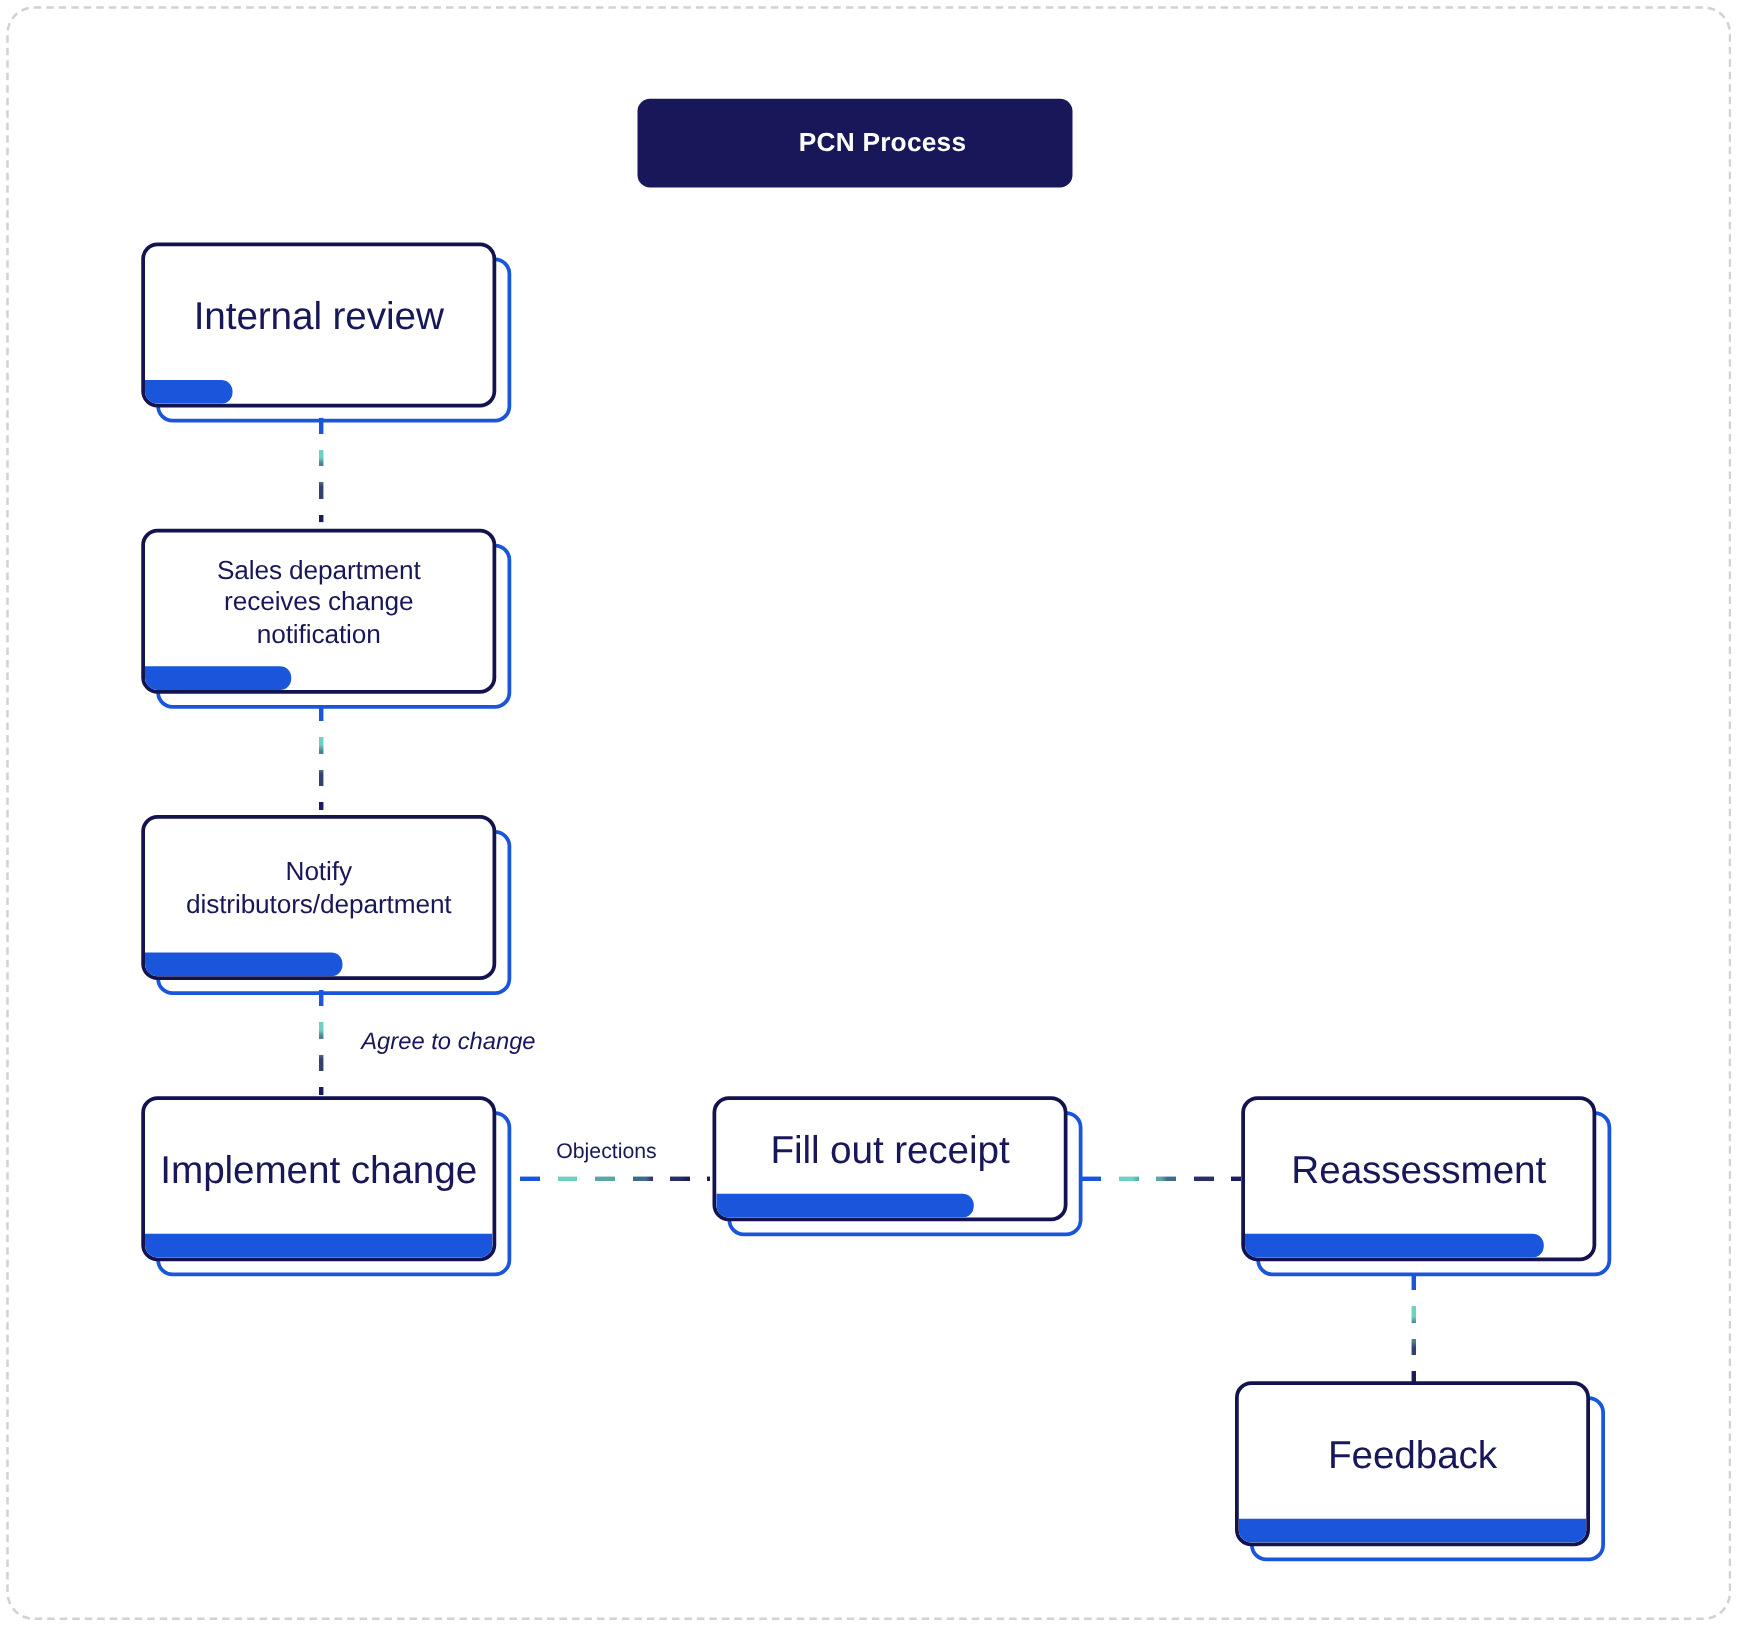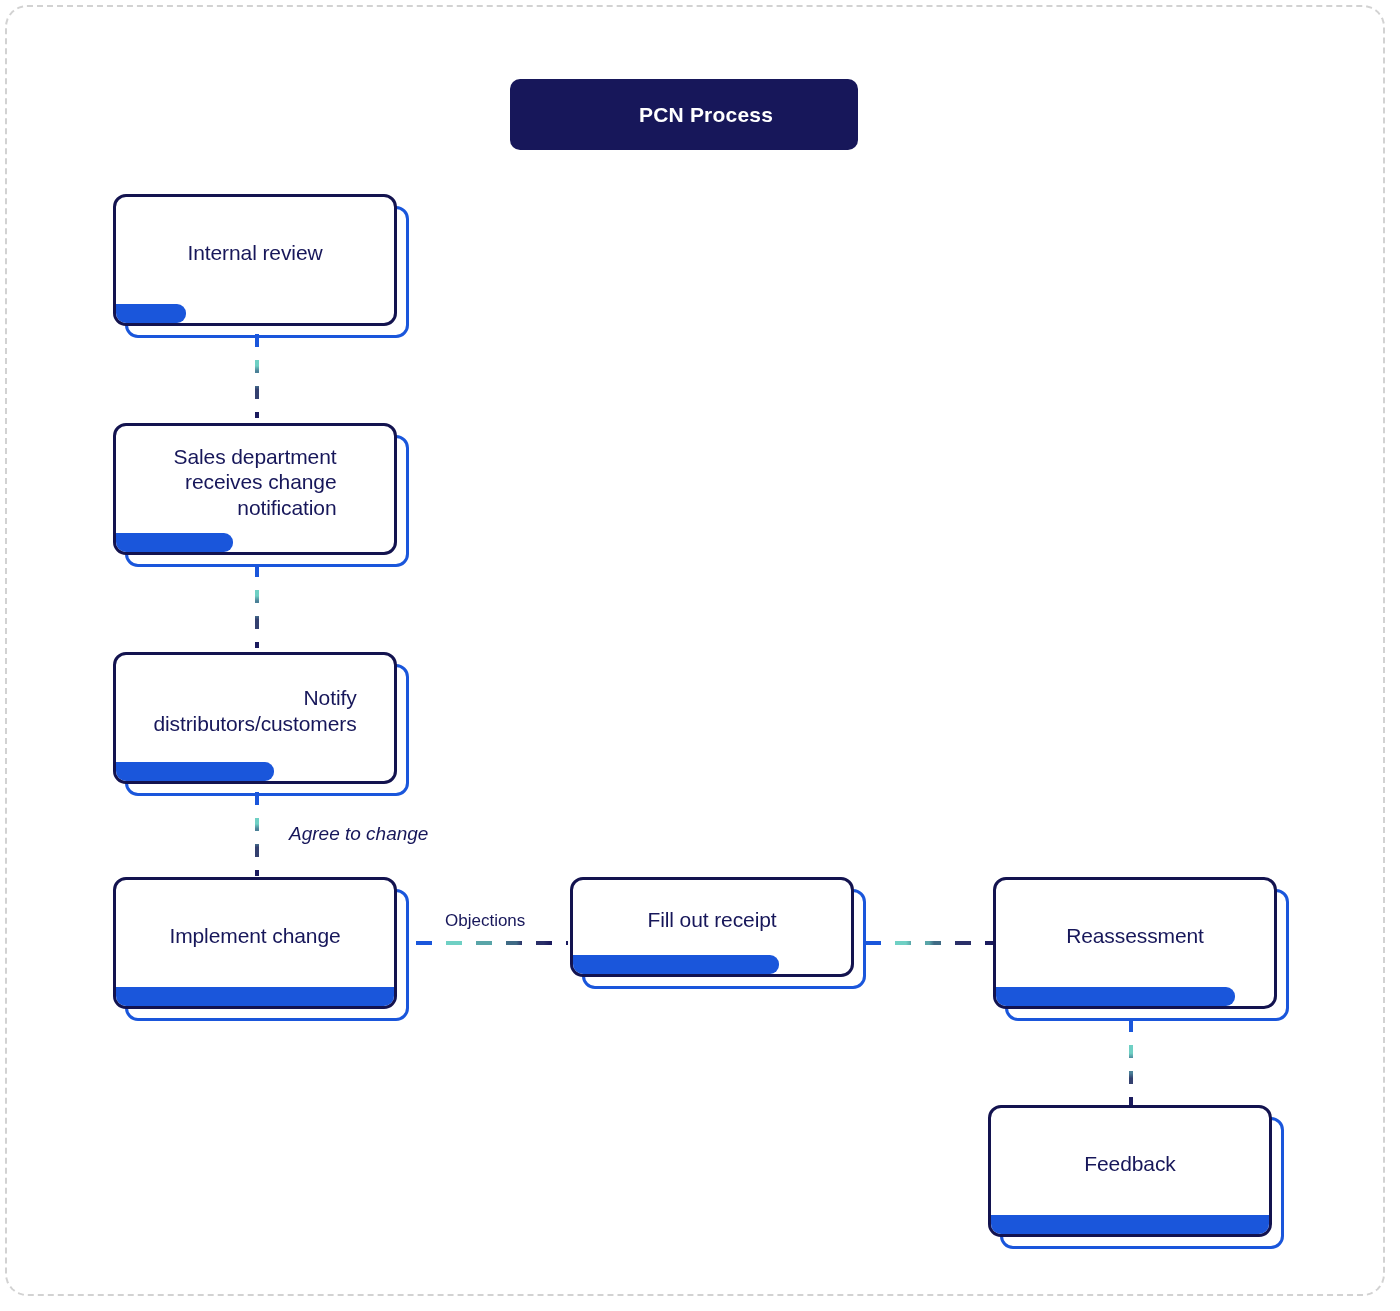--- a/index.html
+++ b/index.html
@@ -80,31 +80,30 @@
     border: 3.5px solid #13134f;
     border-radius: 13px;
     box-sizing: border-box;
     display: flex;
     align-items: center;
     justify-content: center;
     overflow: hidden;
   }
   .node-label {
     color: #17175a;
-    font-size: 21px;
+    font-size: 31px;
     font-weight: 500;
     text-align: center;
     line-height: 1.22;
     padding: 0 12px 14px 12px;
     letter-spacing: -0.1px;
     white-space: pre-line;
   }
   .node-label.small {
     font-size: 21px;
-    text-align: right;
   }
   .progress-track {
     position: absolute;
     left: 0;
     bottom: 0;
     width: 100%;
     height: 19px;
   }
   .progress-fill {
     position: absolute;
@@ -209,21 +208,21 @@
       <div class="progress-track">
         <div class="progress-fill" style="width:42%;"></div>
       </div>
     </div>
   </div>
 
   <div class="node" style="left:113px; top:652px; width:284px; height:132px;">
     <div class="node-shadow"></div>
     <div class="node-card">
       <div class="node-label small">Notify
-distributors/customers</div>
+distributors/department</div>
       <div class="progress-track">
         <div class="progress-fill" style="width:57%;"></div>
       </div>
     </div>
   </div>
 
   <div class="node" style="left:113px; top:877px; width:284px; height:132px;">
     <div class="node-shadow"></div>
     <div class="node-card">
       <div class="node-label">Implement change</div>

